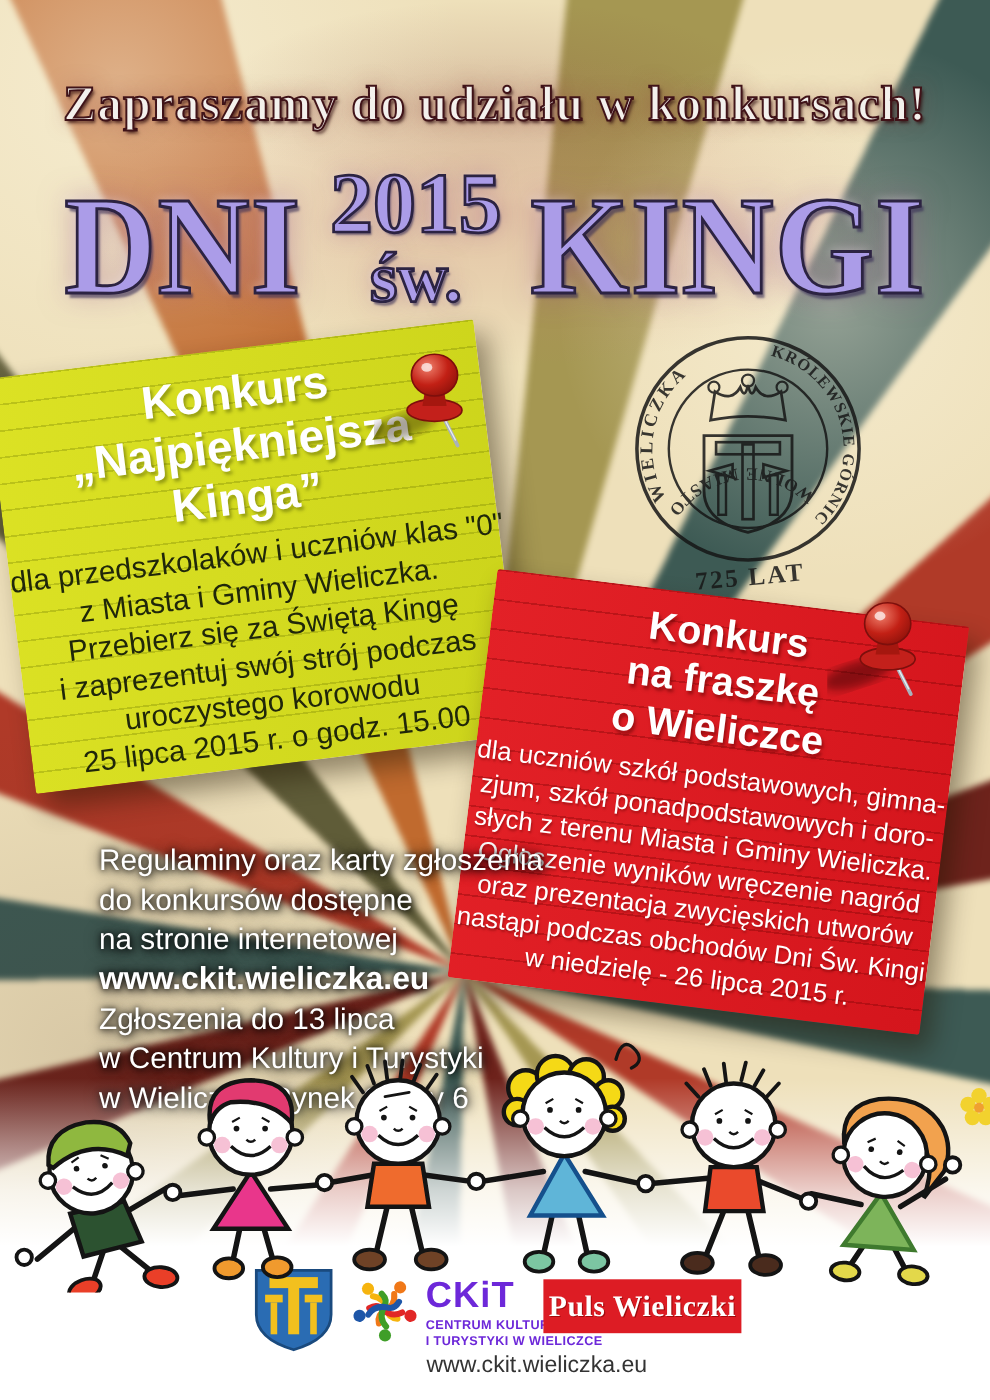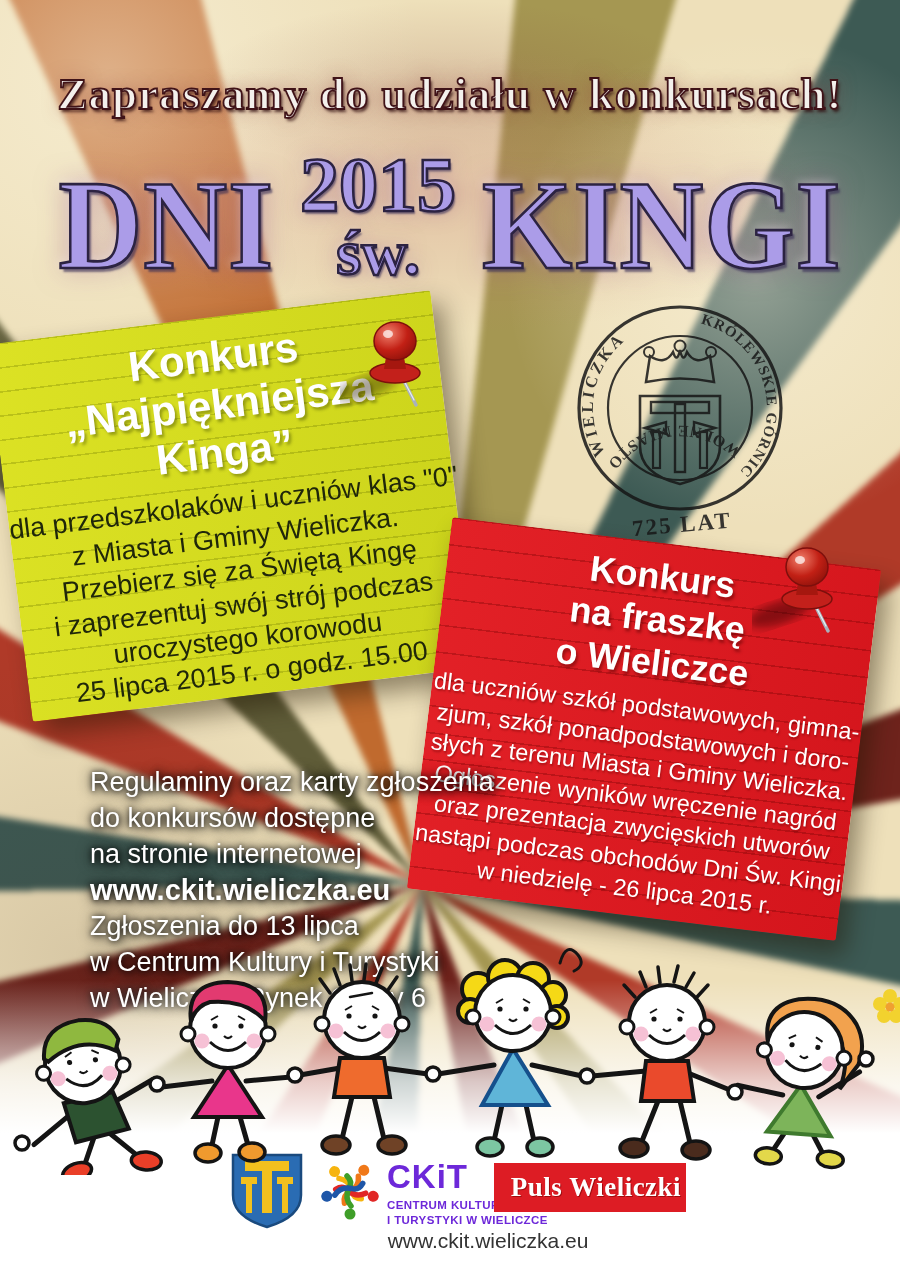--- a/index.html
+++ b/index.html
@@ -107,21 +107,21 @@
   .children{position:absolute; left:0; top:935px; z-index:4;}
   .children .outl{stroke:#141414; stroke-linecap:round;}
   
   .logo-shield{position:absolute; left:229px; top:1151px;}
   .logo-ckit-mark{position:absolute; left:310px; top:1156px;}
   .ckit-text{position:absolute; left:387px; top:1160px; color:#6d28d9;}
   .ckit-acronym{font-weight:bold; font-size:33px; line-height:34px; letter-spacing:1px;}
   .ckit-sub{font-weight:bold; font-size:11.5px; line-height:14.5px; letter-spacing:.4px; margin-top:4px;}
   .puls-box{
     position:absolute; left:494px; top:1163px; width:180px; height:49px;
-    background:#dd1c24; display:flex; align-items:center; justify-content:center;padding-left:12px;
+    background:#dd1c24; display:flex; align-items:center; justify-content:center;
   }
   .puls-label{
     font-family:"Liberation Serif",serif; font-weight:bold; font-size:27px; color:#fff;
     letter-spacing:.5px; text-shadow:1px 1px 0 rgba(120,0,0,.6);
   }
   .site-url{
     position:absolute; left:76px; right:0; top:1229px; text-align:center;
     font-size:21px; color:#333333;
   }
 </style>

